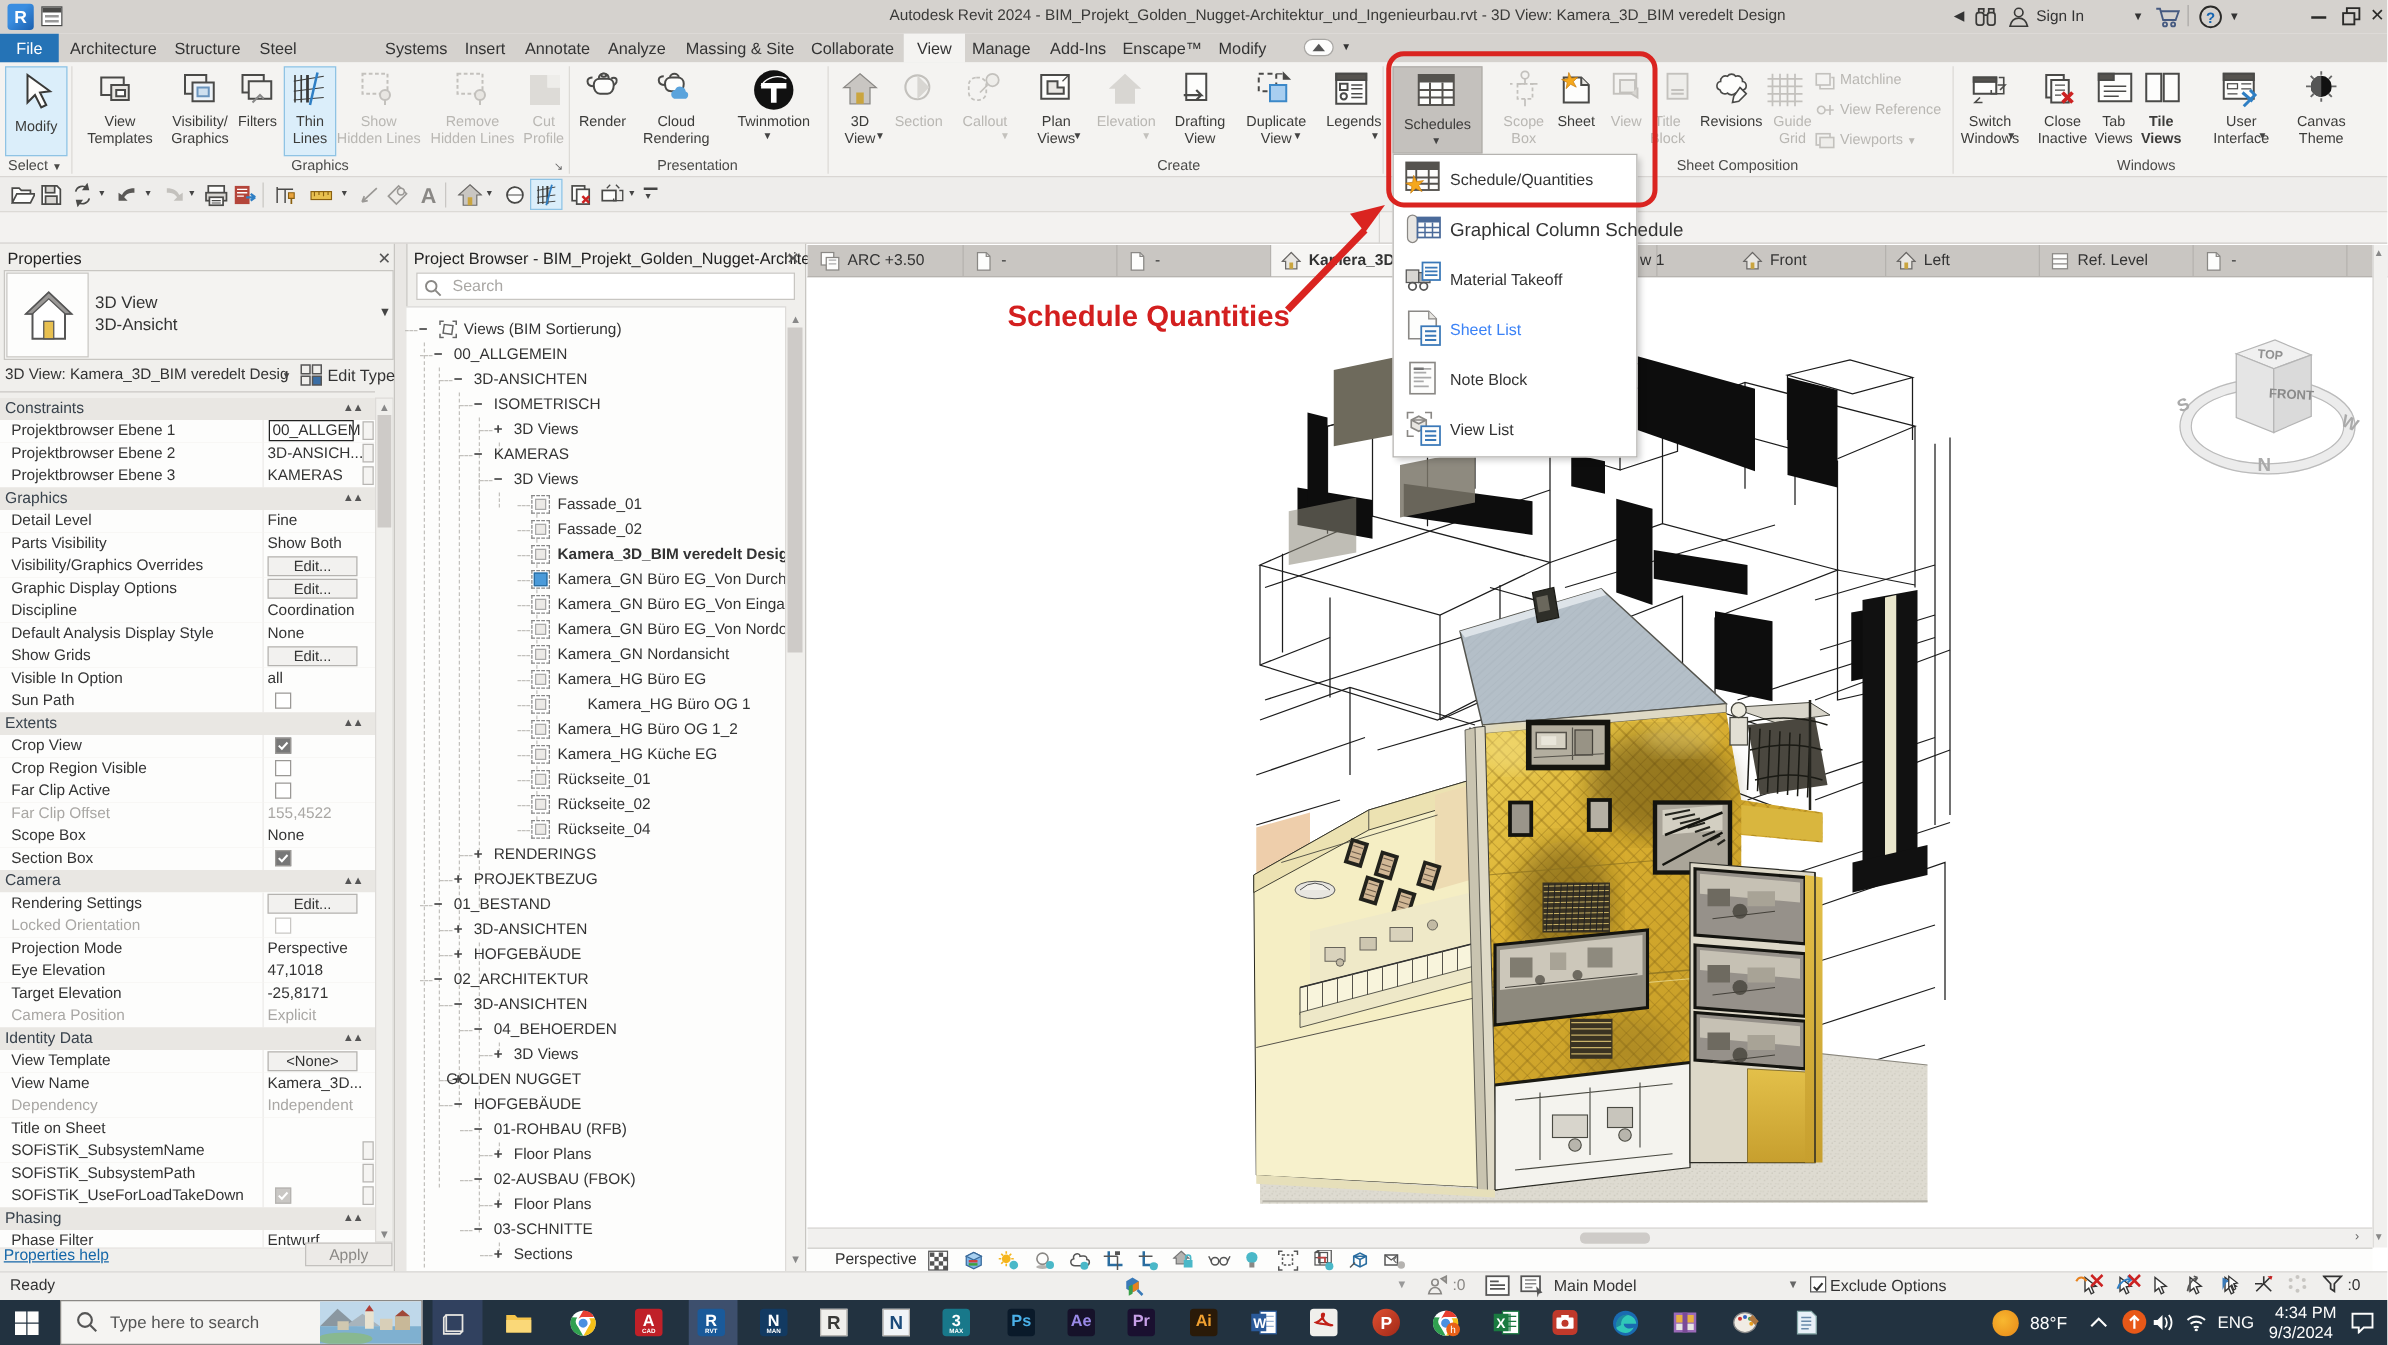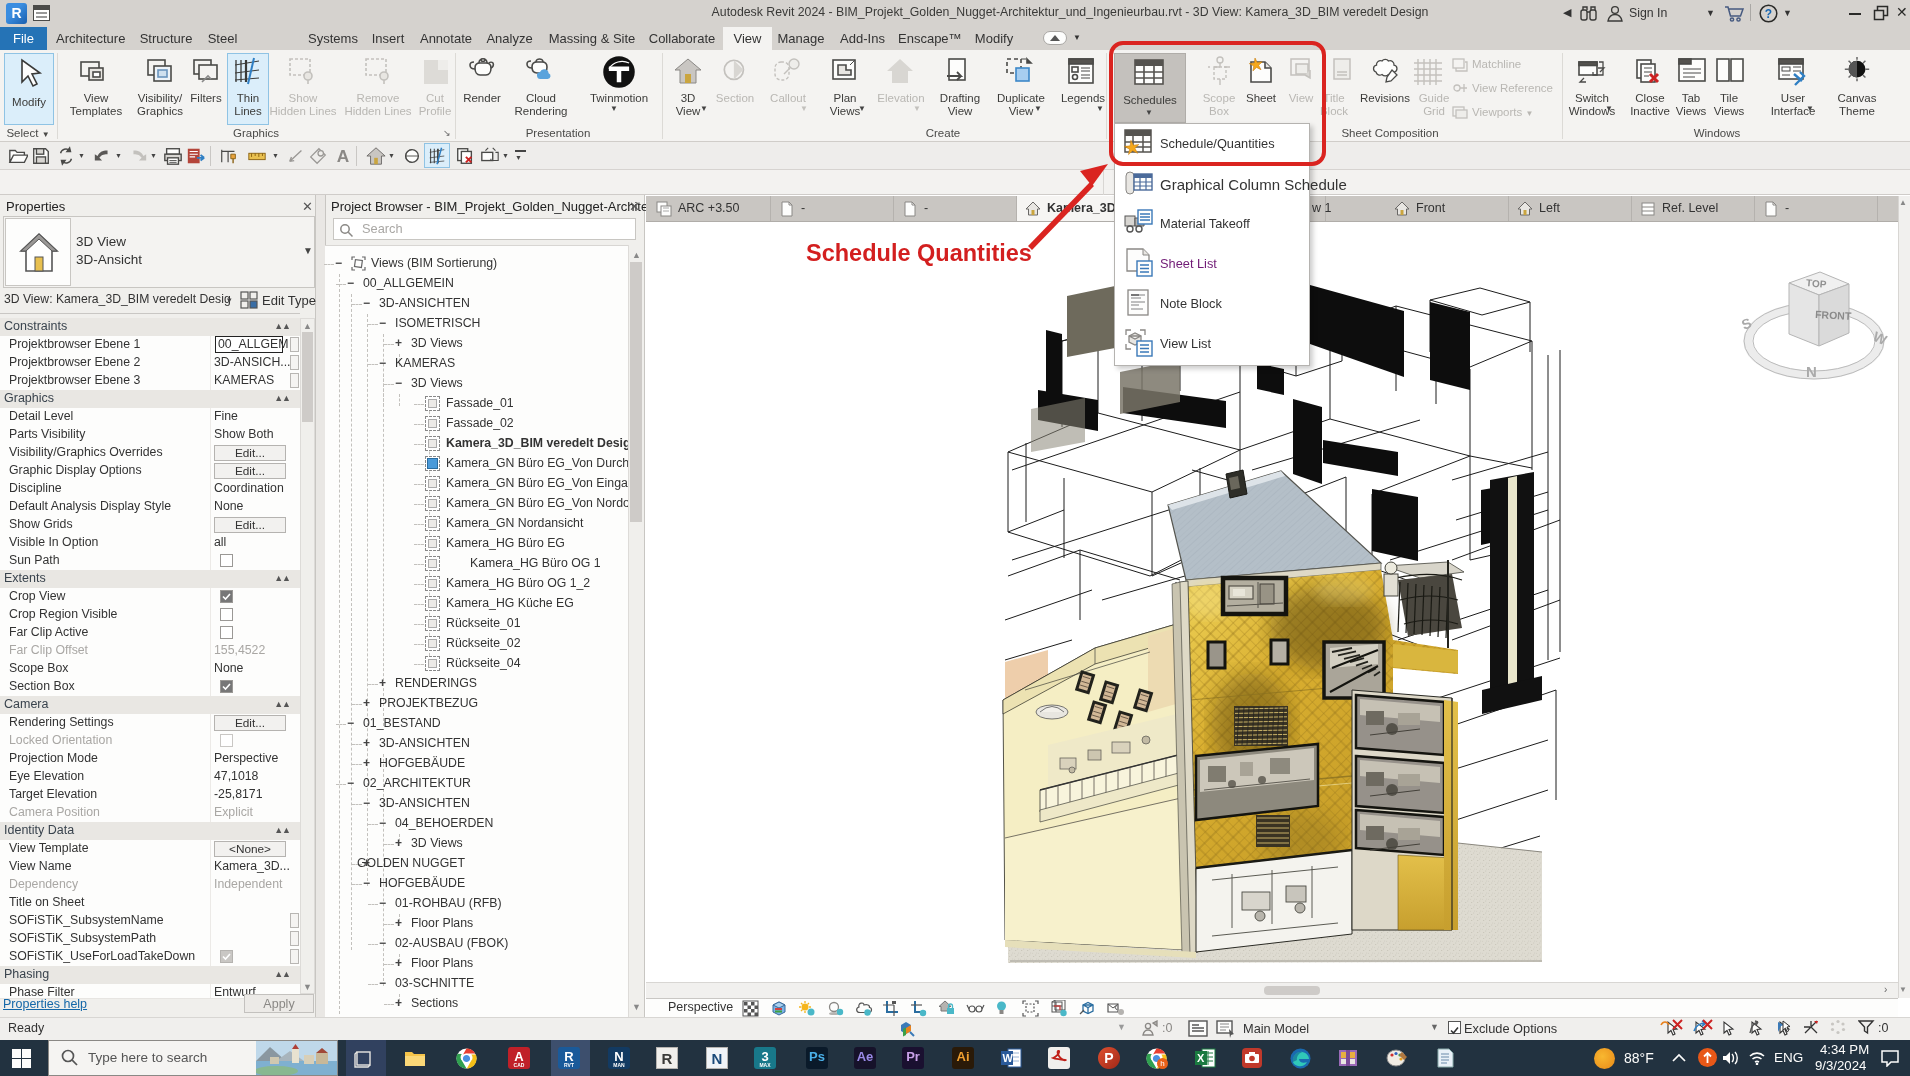--- a/index.html
+++ b/index.html
@@ -360,21 +360,21 @@
       <path d="M7 13h18M7 17h18M7 21h12" stroke-width="1.2"></path>
     </g>
   </svg>
 <div class="rlab" style="left:1653px;top:92px;width:76px;">Tab<br>Views</div>
 <svg class="abs" style="left:1714px;top:56px;" width="32" height="32" viewBox="0 0 32 32">
     <g fill="none" stroke="#4a4a48" stroke-width="1.6">
       <rect x="3" y="3" width="12" height="22" fill="#fdfdfc"></rect>
       <rect x="17" y="3" width="12" height="22" fill="#fdfdfc"></rect>
     </g>
   </svg>
-<div class="rlab" style="left:1691px;top:92px;width:76px;">Tile<br>Views</div>
+<div class="rlab" style="left:1691px;top:92px;width:76px;font-weight:bold;">Tile<br>Views</div>
 <svg class="abs" style="left:1776px;top:56px;" width="32" height="32" viewBox="0 0 32 32">
     <g fill="none" stroke="#4a4a48" stroke-width="1.6">
       <rect x="3" y="3" width="24" height="20" fill="#fdfdfc"></rect>
       <rect x="3" y="3" width="24" height="5" fill="#55534f"></rect>
       <rect x="6" y="11" width="8" height="4" fill="none" stroke-width="1"></rect>
       <path d="M17 11h8M17 15h8M6 19h8" stroke-width="1"></path>
     </g>
     <path d="M18 18l8 7m-2-9l4 4-9 9" fill="none" stroke="#2f7fc4" stroke-width="2.4"></path>
   </svg>
 <div class="rlab" style="left:1755px;top:92px;width:76px;">User<br>Interface</div>
@@ -1638,21 +1638,21 @@
     <rect x="14" y="2" width="14" height="14" fill="#fdfdfc" stroke="#3a78b8" stroke-width="1.4"></rect>
     <path d="M16 6h10M16 9h10M16 12h10" stroke="#3a78b8" stroke-width="1.4"></path>
   </svg>
 <div class="abs" style="left:1160px;top:216px;font-size:12.8px;color:#333;white-space:nowrap;">Material Takeoff</div>
 <svg class="abs" style="left:1124px;top:248px;" width="30" height="30" viewBox="0 0 30 30">
     <path d="M3 1h16l6 6v16H3z" fill="#fdfdfc" stroke="#8a8885" stroke-width="1.3"></path>
     <path d="M19 1v6h6" fill="#e8e6e2" stroke="#8a8885"></path>
     <rect x="13" y="13" width="15" height="15" fill="#fdfdfc" stroke="#3a78b8" stroke-width="1.4"></rect>
     <path d="M16 17h9M16 20.5h9M16 24h9" stroke="#3a78b8" stroke-width="1.6"></path>
   </svg>
-<div class="abs" style="left:1160px;top:256px;font-size:12.8px;color:#701a75;white-space:nowrap;">Sheet List</div>
+<div class="abs" style="left:1160px;top:256px;font-size:12.8px;color:#3b82f6;white-space:nowrap;">Sheet List</div>
 <svg class="abs" style="left:1124px;top:288px;" width="30" height="30" viewBox="0 0 30 30">
     <rect x="4" y="2" width="20" height="25" fill="#fdfdfc" stroke="#8a8885" stroke-width="1.3"></rect>
     <path d="M7 7h14M7 10h10M7 14h14M7 17h8M7 21h12" stroke="#aaa" stroke-width="1.4"></path>
     <path d="M7 7h8" stroke="#777" stroke-width="2"></path>
   </svg>
 <div class="abs" style="left:1160px;top:296px;font-size:12.8px;color:#333;white-space:nowrap;">Note Block</div>
 <svg class="abs" style="left:1124px;top:328px;" width="30" height="30" viewBox="0 0 30 30">
     <g fill="none" stroke="#8a8885" stroke-width="1.3">
       <path d="M2 7V2h5M16 2h5v5M21 16v5h-5M7 21H2v-5"></path>
       <polygon points="5,8 11,5 17,8 17,14 11,17 5,14" fill="#e8e6e2"></polygon>

